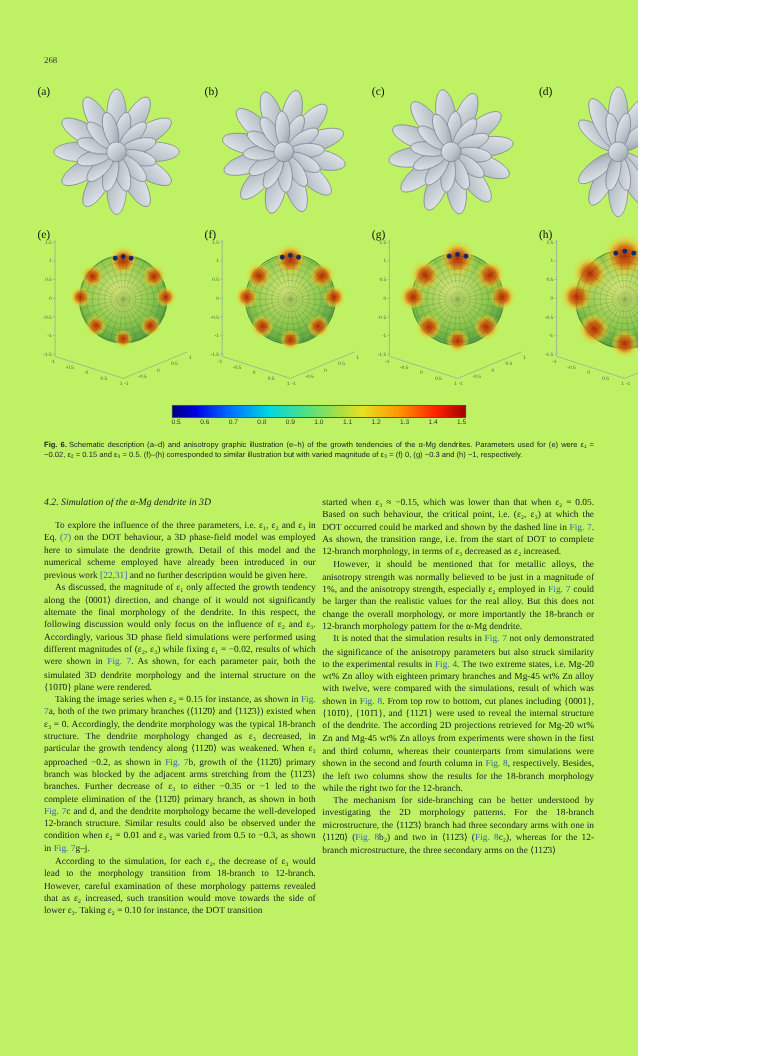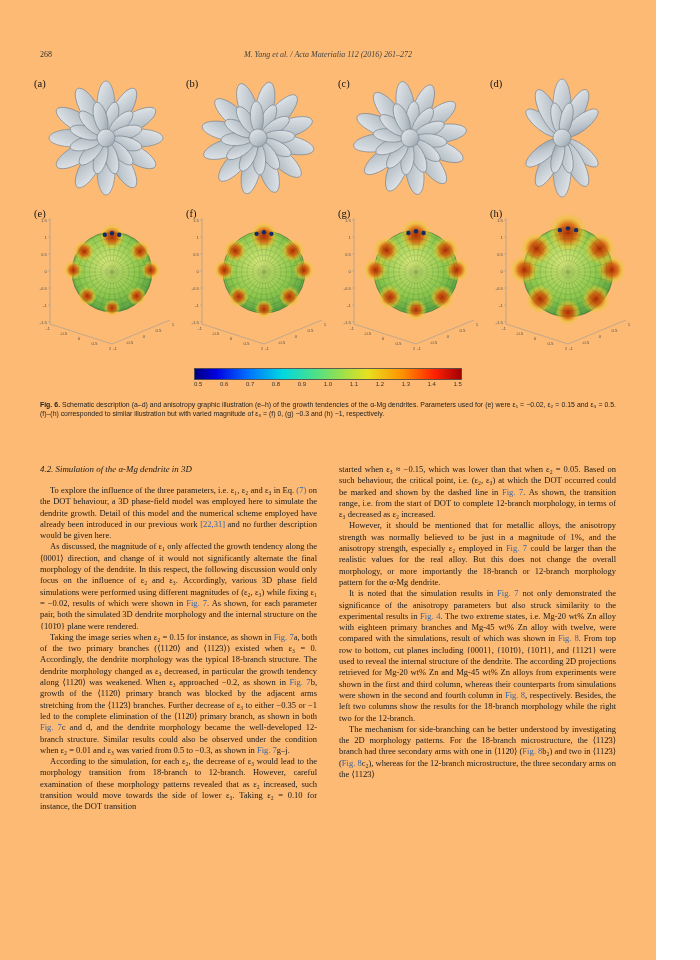--- a/index.html
+++ b/index.html
@@ -1,50 +1,49 @@
 <!DOCTYPE html>
 <html><head>
 <meta charset="utf-8">
 <style>
   *{box-sizing:border-box;margin:0;padding:0;}
   html,body{background:#ffffff;}
-  .page{position:relative;width:656px;height:960px;background:#fdba74;overflow:hidden;
+  .page{position:relative;width:580px;height:960px;background:#bef264;overflow:hidden;
         font-family:"Liberation Serif",serif;color:#1a1a1a;}
   .pg-header{position:absolute;top:50px;left:40px;right:40px;height:12px;font-size:8px;color:#333;}
   .pg-num{position:absolute;left:0;top:0;}
   .running{display:block;text-align:center;font-style:italic;color:#444;}
   .figure{position:absolute;top:76px;left:30px;right:30px;}
   .fig-row{display:flex;justify-content:space-between;}
   .panel{position:relative;width:152px;}
   .plabel{position:absolute;top:2px;left:4px;font-size:10.5px;color:#111;z-index:2;}
   .fig-row-dendrites{height:124px;}
   .fig-row-spheres{margin-top:6px;height:152px;}
   .colorbar-wrap{width:268px;margin:10px auto 0;}
   .cb-ticks{display:flex;justify-content:space-between;font-family:"Liberation Sans",sans-serif;
             font-size:6px;color:#333;margin-top:1px;}
   .caption{margin:13px 10px 0;font-family:"Liberation Sans",sans-serif;font-size:6.9px;
            line-height:9.3px;text-align:justify;color:#222;}
   .caption b{margin-right:2px;}
-  .body-cols{position:absolute;top:464px;left:40px;right:40px;display:flex;gap:22px;}
+  .body-cols{position:absolute;top:451px;left:40px;right:40px;display:flex;gap:6px;}
   .col{width:300px;}
   .sec{font-style:italic;font-weight:normal;font-size:8.9px;margin:0 0 11px;}
   .sec.mid{margin:11px 0;}
   .col p{font-size:8.5px;line-height:11.3px;text-align:justify;text-indent:10px;color:#1a1a1a;}
   .col p.cont{text-indent:0;}
   .ref{color:#3465a8;}
   svg{display:block;}
 </style>
 </head>
 <body>
 
 <div class="page">
 
   <div class="pg-header">
     <span class="pg-num">268</span>
-    <span class="running">M. Yang et al. / Acta Materialia 112 (2016) 261–272</span>
   </div>
 
   <div class="figure">
 
     <div class="fig-row fig-row-dendrites">
       <div class="panel">
         <span class="plabel">(a)</span>
         <svg class="dend" width="152" height="122" viewBox="0 0 152 122">
             <defs>
               <linearGradient id="pg0" x1="0" y1="0" x2="1" y2="1">

